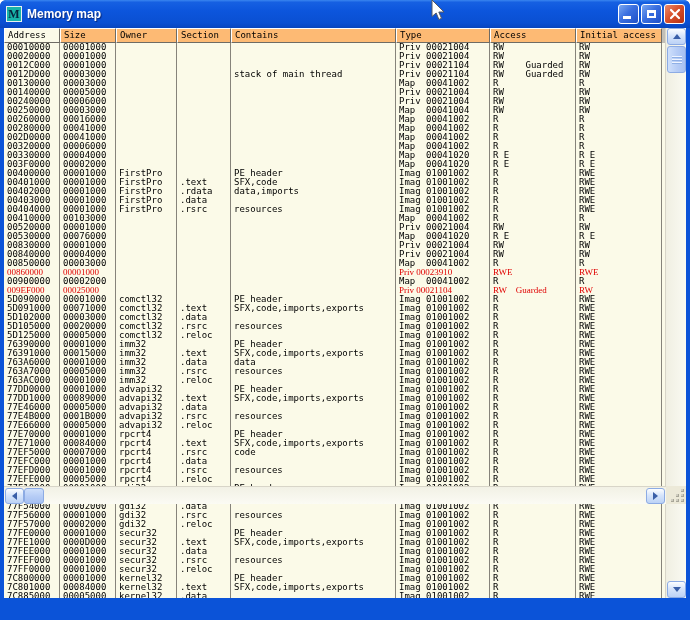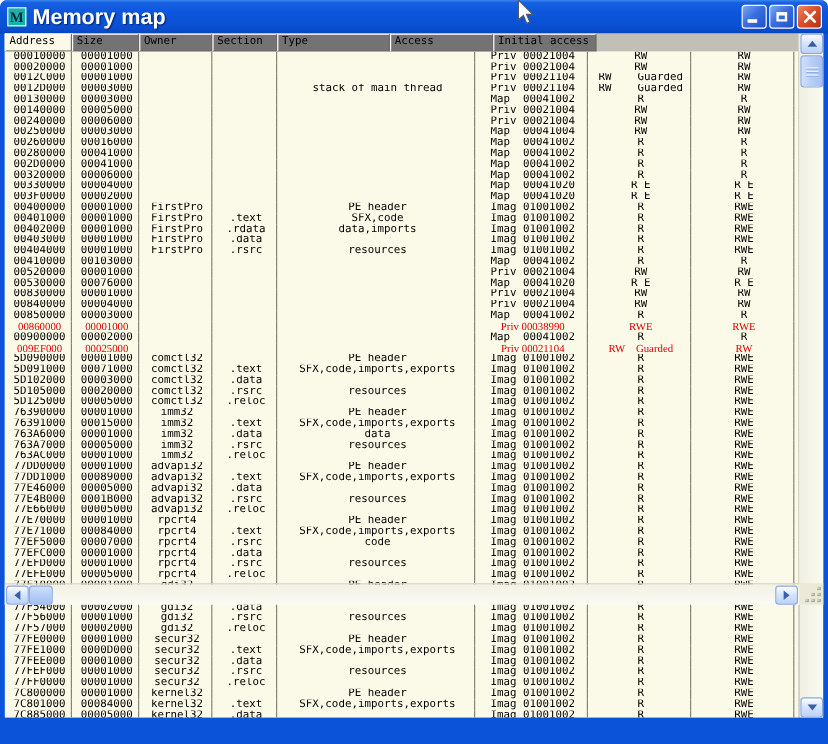--- a/index.html
+++ b/index.html
@@ -19,21 +19,21 @@
     border-radius:6px 6px 0 0;
   }
   .title-icon{
     width:16px;height:16px;margin-left:6px;margin-right:5px;
     background:#18b3a8;border:1px solid #e8f2f0;
     display:flex;align-items:center;justify-content:center;
     font-family:"Liberation Serif",serif;font-weight:bold;font-size:12px;color:#06233d;
   }
   .title-text{
     color:#ffffff;font-family:"Liberation Sans",sans-serif;
-    font-weight:bold;font-size:18px;text-shadow:1px 1px 1px rgba(0,10,60,.6);
+    font-weight:bold;font-size:12px;text-shadow:1px 1px 1px rgba(0,10,60,.6);
   }
   .title-buttons{position:absolute;right:5px;top:4px;display:flex;gap:2px;}
   .tbtn{
     width:21px;height:20px;border-radius:3px;border:1px solid #ffffff;
     display:flex;align-items:center;justify-content:center;position:relative;
   }
   .tbtn.blue{background:linear-gradient(135deg,#7ba8f0 0%,#3a6fe0 45%,#1f50c8 100%);}
   .tbtn.red{background:linear-gradient(135deg,#eb8a6c 0%,#d9512c 45%,#b63012 100%);}
   .glyph-min{position:absolute;left:4px;bottom:4px;width:8px;height:3px;background:#fff;}
   .glyph-max{width:9px;height:8px;border:2px solid #fff;border-top-width:3px;}
@@ -46,27 +46,27 @@
   
   .header-row{
     position:absolute;left:0;top:0;height:15px;width:661px;
     display:flex;background:#c2bfb6;
   }
   .hcell{
     height:15px;flex:none;
     border-top:1px solid #ffffff;border-left:1px solid #ffffff;
     border-right:1px solid #6e6b64;border-bottom:1px solid #6e6b64;
     font-size:9px;line-height:12px;padding-left:3px;color:#000;
-    white-space:pre;overflow:hidden;background:#737373;
+    white-space:pre;overflow:hidden;background:#fdba74;
   }
   .hcell.sorted{background:#fbfae8;}
   
   .rows{
     position:absolute;left:0;top:15px;width:661px;height:555px;
-    overflow:hidden;background:#fbfae8;text-align:center;
+    overflow:hidden;background:#fbfae8;
   }
   .row{display:flex;height:9px;}
   .cell{
     flex:none;height:9px;font-size:9px;line-height:9px;color:#000;
     white-space:pre;overflow:hidden;padding-left:3px;
     border-right:1px solid #86837a;
   }
   .row.red .cell{color:#e00000;font-family:Liberation Serif, serif;}
   .c0{width:56px;}.c1{width:56px;}.c2{width:61px;}.c3{width:54px;}
   .c4{width:165px;}.c5{width:94px;}.c6{width:86px;}.c7{width:86px;}
@@ -150,20 +150,21 @@
       </div>
     </div>
   </div>
 
   <div class="content">
     <div class="header-row" id="headers">
         <div class="hcell c0 sorted">Address</div>
         <div class="hcell c1">Size</div>
         <div class="hcell c2">Owner</div>
         <div class="hcell c3">Section</div>
+        <div class="hcell c4">Contains</div>
         <div class="hcell c5">Type</div>
         <div class="hcell c6">Access</div>
         <div class="hcell c7">Initial access</div>
       </div>
     <div class="rows" id="rows">
         <div class="row">
           <div class="cell c0">00010000</div>
           <div class="cell c1">00001000</div>
           <div class="cell c2"></div>
           <div class="cell c3"></div>
@@ -411,21 +412,21 @@
           <div class="cell c5">Map  00041002</div>
           <div class="cell c6">R</div>
           <div class="cell c7">R</div>
         </div>
         <div class="row red">
           <div class="cell c0">00860000</div>
           <div class="cell c1">00001000</div>
           <div class="cell c2"></div>
           <div class="cell c3"></div>
           <div class="cell c4"></div>
-          <div class="cell c5">Priv 00038990</div>
+          <div class="cell c5">Priv 00023910</div>
           <div class="cell c6">RWE</div>
           <div class="cell c7">RWE</div>
         </div>
         <div class="row">
           <div class="cell c0">00900000</div>
           <div class="cell c1">00002000</div>
           <div class="cell c2"></div>
           <div class="cell c3"></div>
           <div class="cell c4"></div>
           <div class="cell c5">Map  00041002</div>

